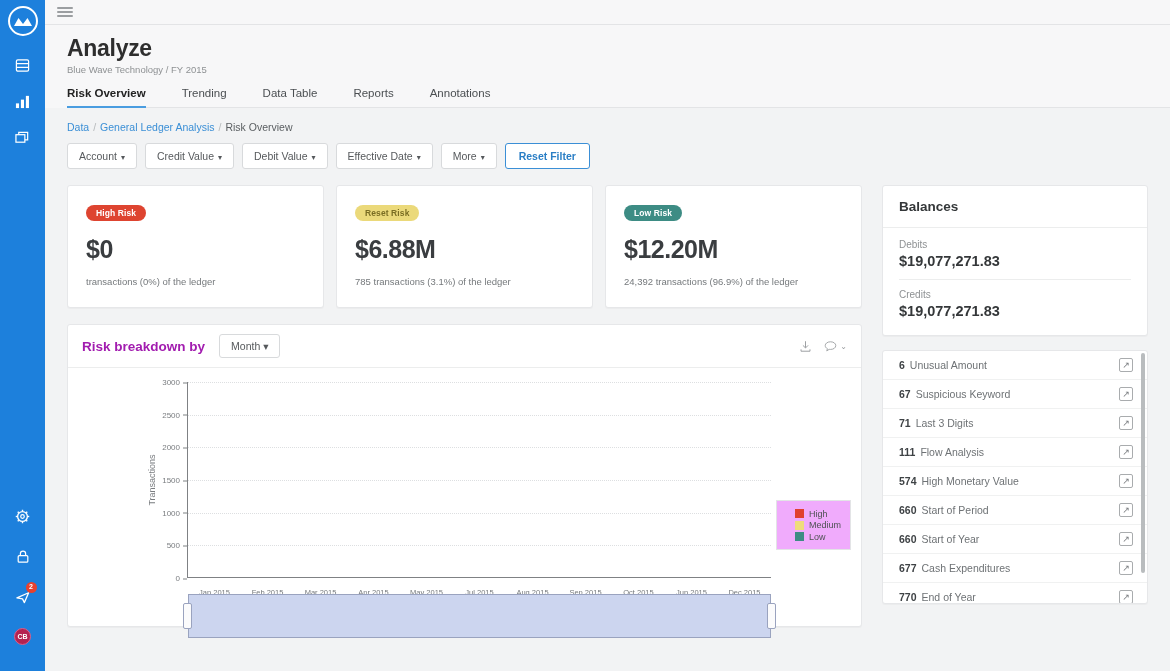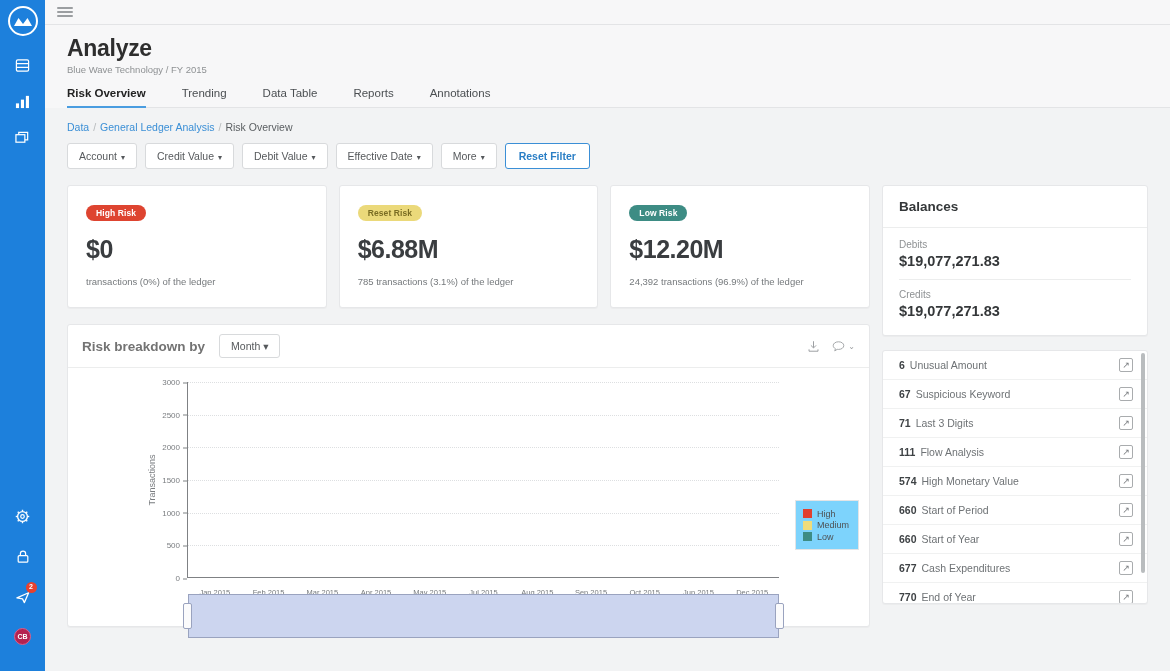--- a/index.html
+++ b/index.html
@@ -73,21 +73,21 @@
 
   .filters { display: flex; gap: 8px; align-items: center; margin-bottom: 16px;}
   .fbtn {
     background: #fff; border: 1px solid #d8dadc; border-radius: 3px;
     font-size: 10.5px; color: #56595c; padding: 6px 11px; cursor: pointer;
     white-space: nowrap;
   }
   .fbtn .caret { color: #56595c; font-size: 8px; margin-left: 4px; }
   .fbtn.primary { border-color: #3b8fd6; color: #2a7ec5; font-weight: bold; padding: 6px 13px;}
 
-  .row { display: flex; gap: 12px; }
+  .row { display: flex; gap: 20px; }
   .col-left { flex: 1; min-width: 0; }
   .col-right { width: 266px; flex: 0 0 266px; }
 
   .card {
     background: #fff; border: 1px solid #e6e7e9; border-radius: 3px;
     box-shadow: 0 1px 1px rgba(0,0,0,0.03);
   }
 
   
   .kpis { display: flex; gap: 12px; margin-bottom: 16px; }
@@ -103,21 +103,21 @@
   .panel-head { padding: 13px 16px; font-size: 13.5px; font-weight: bold; color: #343739;
                 border-bottom: 1px solid #eceded;}
   .bal-body { padding: 11px 16px 16px 16px; }
   .bal-label { font-size: 10px; color: #8e9193; margin-bottom: 3px;}
   .bal-val { font-size: 14.5px; font-weight: bold; color: #343739; }
   .bal-divider { border-top: 1px solid #eceded; margin: 10px 0 9px 0; }
 
   
   .chart-head { display: flex; align-items: center; padding: 9px 14px;
                 border-bottom: 1px solid #eceded; }
-  .chart-title { font-size: 13.5px; font-weight: bold; color: #737373; margin-right: 14px;}
+  .chart-title { font-size: 13.5px; font-weight: bold; color: #a21caf; margin-right: 14px;}
   .mini-select {
     background: #fff; border: 1px solid #d8dadc; border-radius: 3px;
     font-size: 10.5px; color: #56595c; padding: 5px 11px; cursor: pointer;
   }
   .chart-tools { margin-left: auto; display: flex; align-items: center; gap: 12px; color: #9a9da0;}
   .chart-body { position: relative; height: 258px; padding: 12px 8px 0 8px; }
 
   .plot { position: absolute; left: 120px; right: 90px; top: 14px; bottom: 48px; }
   .gridline { position: absolute; left: 0; right: 0; border-top: 1px dotted #dddfe1; }
   .axis-v { position: absolute; left: -1px; top: 0; bottom: 0; border-left: 1.5px solid #7f8184;}
@@ -132,22 +132,22 @@
   }
   .bars { position: absolute; left: 0; right: 0; bottom: 0; top: 0; display: flex; }
   .bar-slot { flex: 1; display: flex; flex-direction: column; justify-content: flex-end;
               align-items: center; position: relative; }
   .bar-stack { width: 54%; display: flex; flex-direction: column; justify-content: flex-end; }
   .seg-low { background: #3d8c84; }
   .seg-med { background: #efdc7c; }
   .xtick { position: absolute; bottom: -19px; font-size: 7.5px; color: #75797c; white-space: nowrap; }
 
   .legend {
-    position: absolute; right: 10px; top: 132px; background: #7dd3fc;
-    border: 1px solid #e3e4e6; padding: 6px 9px 6px 7px; font-size: 9px; color: #4e5153; text-align: center;
+    position: absolute; right: 10px; top: 132px; background: #f0abfc;
+    border: 1px solid #e3e4e6; padding: 6px 9px 6px 18px; font-size: 9px; color: #4e5153; text-align: center;
   }
   .legend div { display: flex; align-items: center; margin: 1.5px 0; }
   .swatch { width: 9px; height: 9px; margin-right: 5px; }
 
   
   .brush { position: absolute; left: 120px; right: 90px; bottom: -12px; height: 44px; }
   .brush-window { position: absolute; inset: 0; background: #ccd5ef; border: 1px solid #9aa3bf;}
   .brush-bars { position: absolute; inset: 0; display: flex; align-items: flex-end; }
   .bslot { flex: 1; display: flex; justify-content: center; align-items: flex-end; height: 100%;}
   .bstack { width: 52%; display: flex; flex-direction: column; justify-content: flex-end;}

